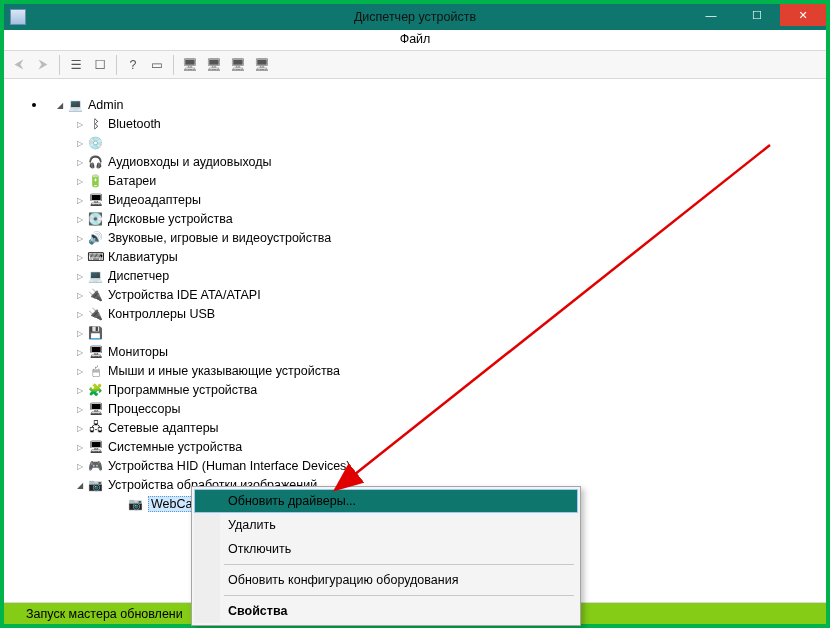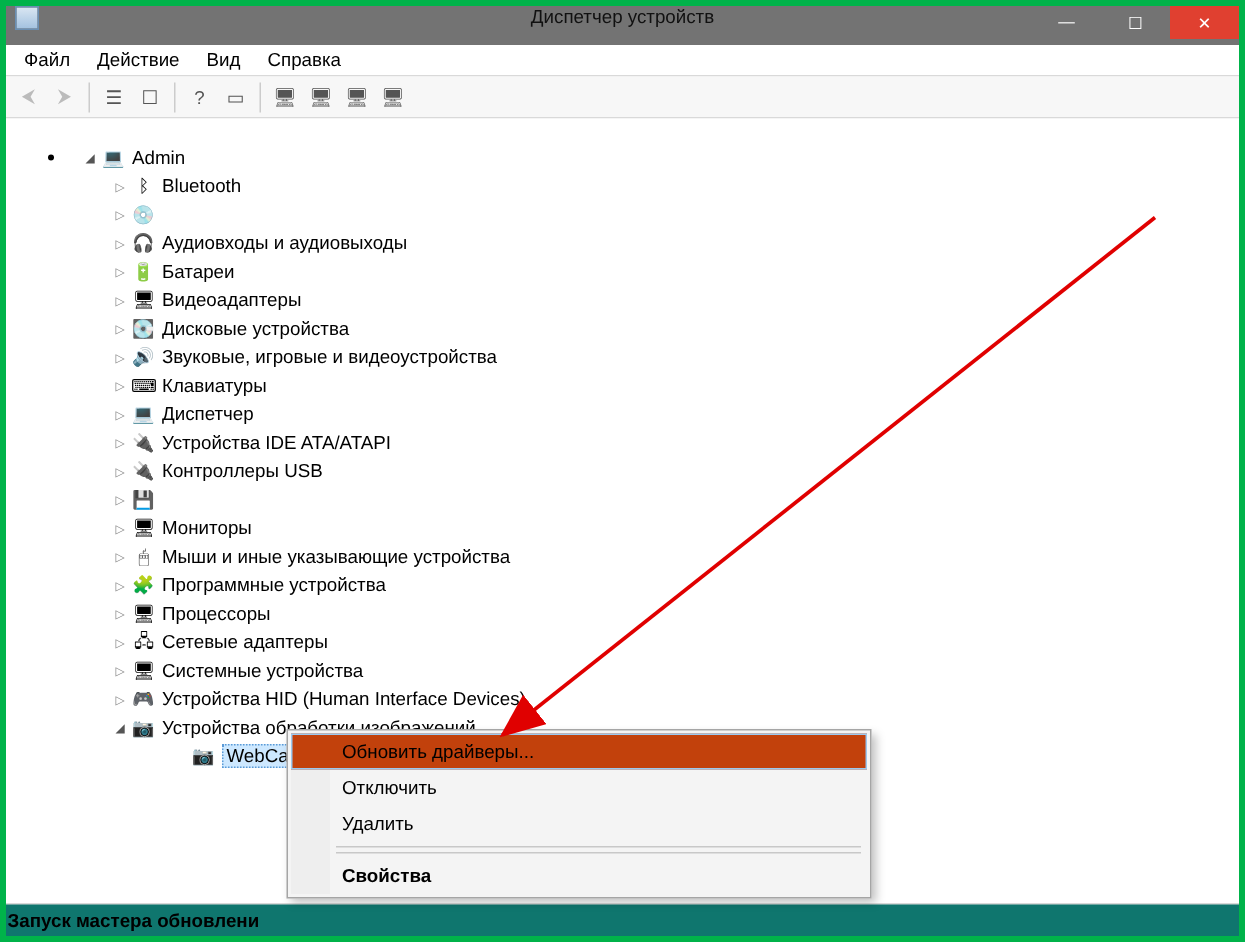--- a/index.html
+++ b/index.html
@@ -17,22 +17,23 @@
   .outer-border {
     position: absolute;
     inset: 0;
     border: 4px solid #00b34a;
     display: flex;
     flex-direction: column;
   }
   
   .titlebar {
     height: 26px;
-    background: #737373;
-    display: flex;
+    background: #0f766e;
+    display: flex;
+    align-items: center;
     padding-left: 6px;
     position: relative;
   }
   .titlebar-icon {
     width: 16px; height: 16px;
     background: linear-gradient(#d9e6f2, #a3c2e0);
     border: 1px solid #6a8fb3;
     margin-right: 6px;
   }
   .titlebar-title {
@@ -61,20 +62,21 @@
   .win-btn.close { background: #e04030; color:#fff; }
   
   .menubar {
     height: 21px;
     background: #fff;
     border-bottom: 1px solid #d9d9d9;
     display: flex;
     align-items: center;
     gap: 2px;
     padding: 0 4px;
+    flex-direction: column;
   }
   .menu-item {
     padding: 2px 8px;
   }
   
   .toolbar {
     height: 28px;
     background: #f7f7f7;
     border-bottom: 1px solid #d9d9d9;
     display: flex;
@@ -123,24 +125,23 @@
   .tree .grandchildren { padding-left: 40px; }
   .tree .selected {
     background:#cde8ff;
     border:1px dotted #5a99d6;
     padding:0 2px;
   }
   
   .statusbar {
     height: 22px;
     border-top:1px solid #d9d9d9;
-    background:#0f766e;
+    background:#84cc16;
     display:flex; align-items:center;
-    padding:0 1px;
-    font-weight:bold;
+    padding:0 22px;
   }
   
   .context-menu {
     position:absolute;
     left: 191px;
     top: 486px;
     width: 390px;
     background:#f4f4f4;
     border:1px solid #a5a5a5;
     box-shadow: 3px 3px 6px rgba(0,0,0,.25);
@@ -150,21 +151,21 @@
   .context-menu .cm-gutter {
     position:absolute; left:2px; top:2px; bottom:2px; width:26px;
     background:#eee;
   }
   .cm-item {
     position:relative;
     padding:5px 10px 5px 34px;
     font-size:12.5px;
   }
   .cm-item.highlight {
-    background:#c2410c;
+    background:#0f766e;
     border:1px solid #9cc9f0;
     padding:4px 9px 4px 33px;
   }
   .cm-sep {
     height:1px; background:#c8c8c8;
     margin:3px 4px 3px 30px;
   }
   .cm-item.bold { font-weight:700; }
   
   .arrow {
@@ -373,23 +374,24 @@
   </div>
 
   <div class="statusbar">
     <span>Запуск мастера обновлени</span>
   </div>
 </div>
 
 <div class="context-menu">
   <div class="cm-gutter"></div>
   <div class="cm-item highlight">Обновить драйверы...</div>
+  <div class="cm-item">Удалить</div>
   <div class="cm-item">Отключить</div>
-  <div class="cm-item">Удалить</div>
   <div class="cm-sep"></div>
+  <div class="cm-item">Обновить конфигурацию оборудования</div>
   <div class="cm-sep"></div>
   <div class="cm-item bold">Свойства</div>
 </div>
 
 <svg class="arrow" width="830" height="628">
   <defs>
     <marker id="arrowhead" markerWidth="12" markerHeight="10" refX="11" refY="5" orient="auto">
       <polygon points="0 0, 12 5, 0 10" fill="#e00000"></polygon>
     </marker>
   </defs>

